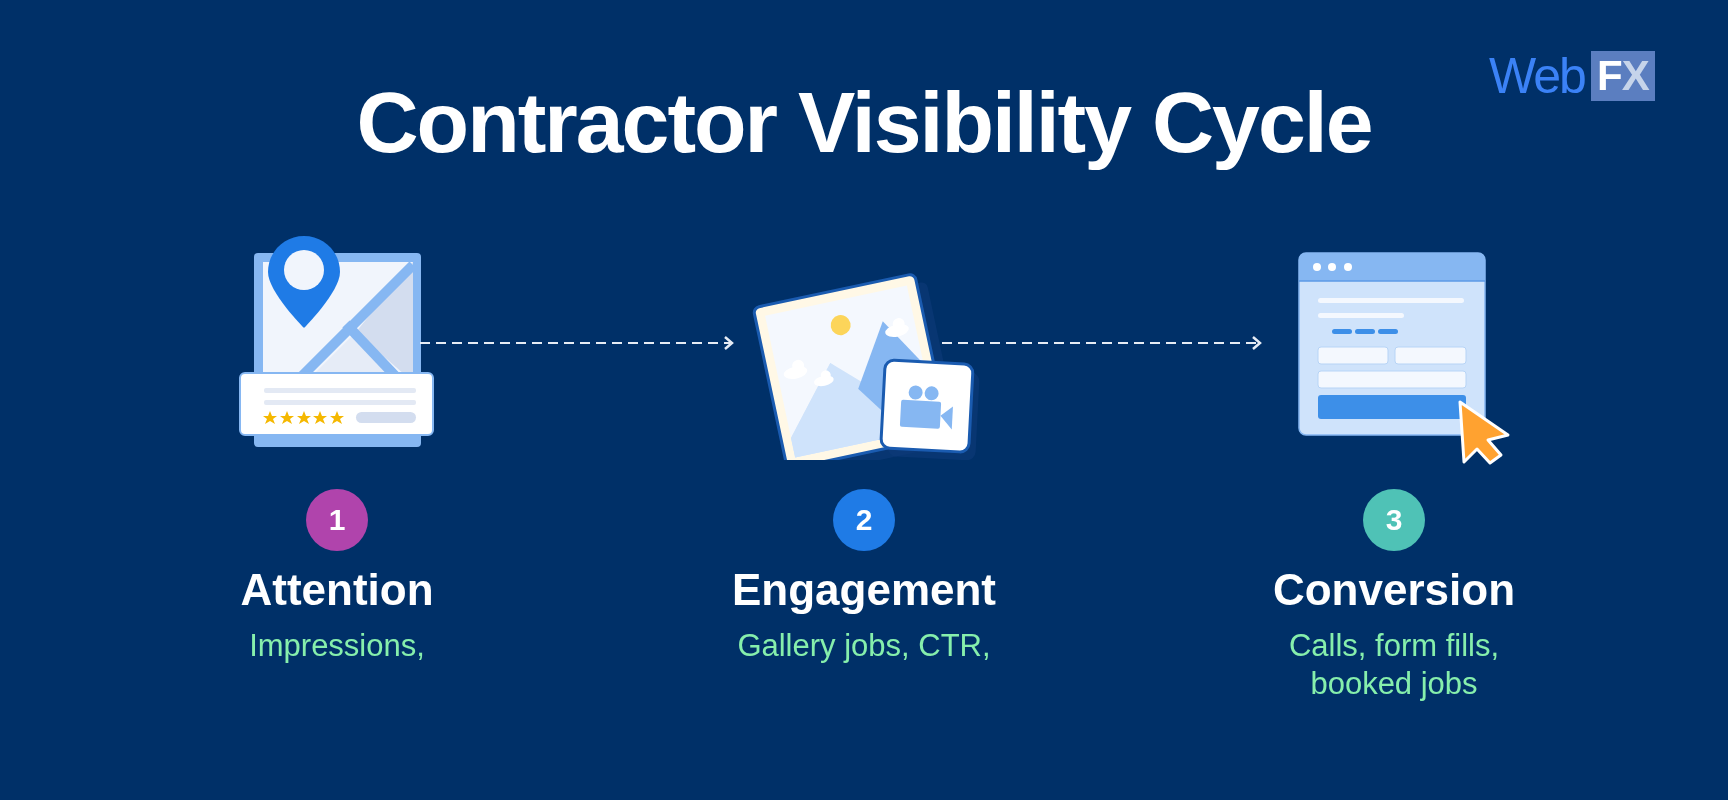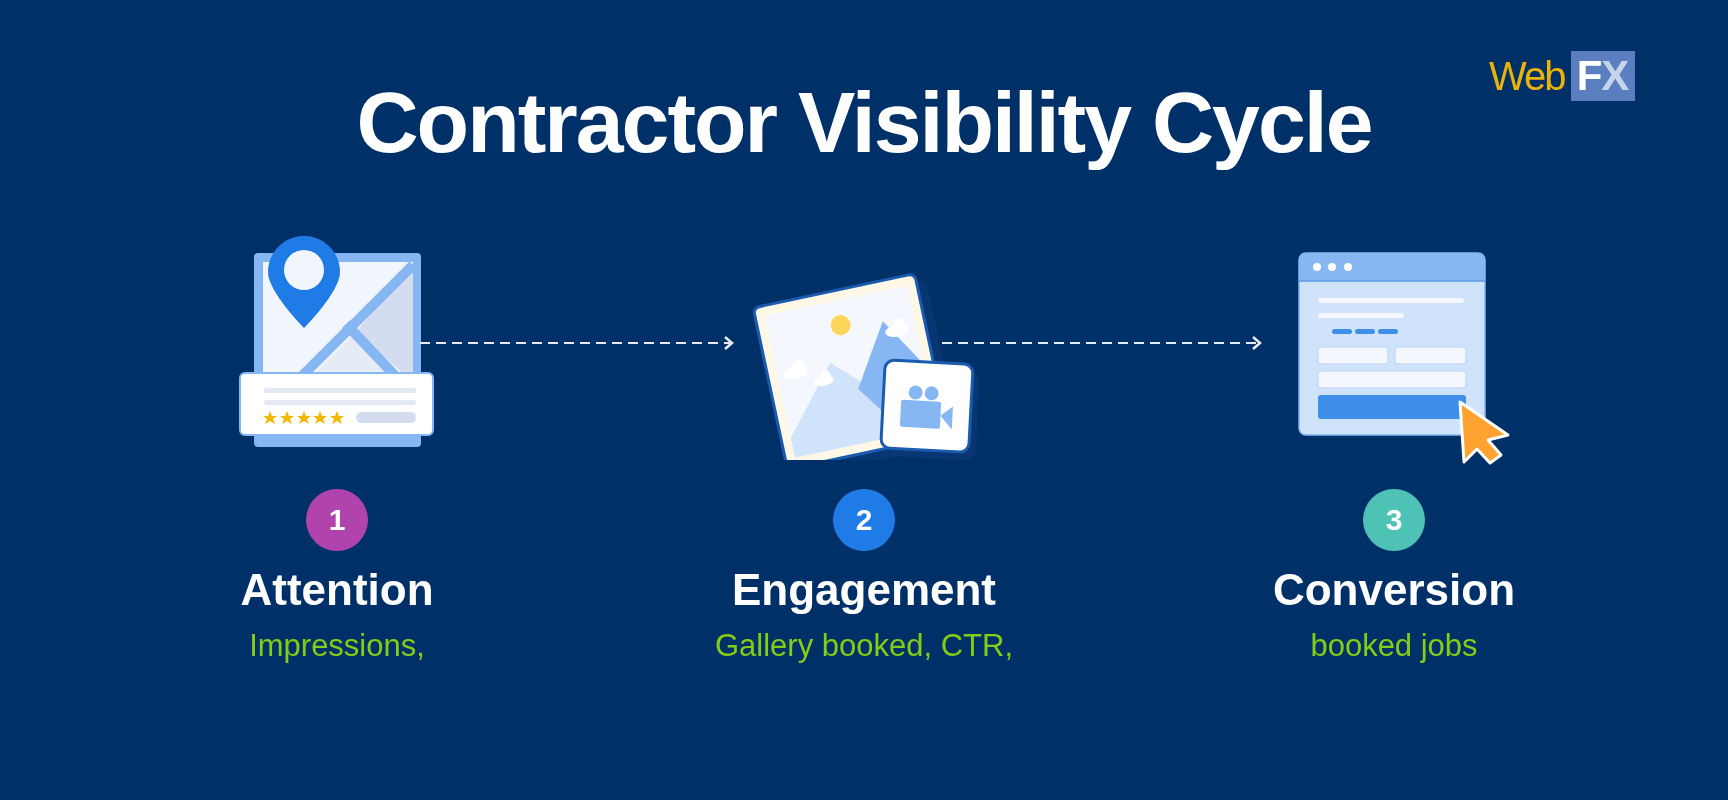--- a/index.html
+++ b/index.html
@@ -14,43 +14,43 @@
     position: absolute; left: 0; width: 1728px; top: 72px;
     text-align: center;
     font-size: 86px; font-weight: 700; letter-spacing: -2px;
     line-height: 100px;
   }
   .logo {
     position: absolute; left: 1489px; top: 50px; height: 52px;
     display: flex; align-items: center;
   }
   .logo .web {
-    font-size: 40px; font-weight: 400; letter-spacing: -2px; line-height: 52px;
-    color: #eab308;
+    font-size: 50px; font-weight: 400; letter-spacing: -2px; line-height: 52px;
+    color: #3b82f6;
   }
   .logo .fx {
     margin-left: 6px; width: 64px; height: 50px;
     background: #5B7EC0; display: flex; align-items: center; justify-content: center;
     font-size: 42px; font-weight: 700; letter-spacing: -1px;
   }
   .logo .fx .x { color: #C6D4EA; }
   .icon { position: absolute; }
   .arrow { position: absolute; }
   .badge {
     position: absolute; width: 62px; height: 62px; border-radius: 50%;
     display: flex; align-items: center; justify-content: center;
     font-size: 30px; font-weight: 700; color: #ffffff;
   }
   .heading {
     position: absolute; width: 400px; text-align: center;
     font-size: 44px; font-weight: 700; line-height: 44px;
   }
   .desc {
     position: absolute; width: 420px; text-align: center;
-    font-size: 31px; font-weight: 400; line-height: 38px; color: #84cc16;
+    font-size: 31px; font-weight: 400; line-height: 38px; color: #86efac;
   }
 </style>
 </head>
 <body>
 
 <div class="title">Contractor Visibility Cycle</div>
 
 <div class="logo">
   <span class="web">Web</span>
   <span class="fx">
@@ -145,20 +145,21 @@
 
 <div class="badge" style="left:306px; top:489px; background:#B044AC;">1</div>
 <div class="heading" style="left:137px; top:568px;">Attention</div>
 <div class="desc" style="left:127px; top:627px;">
   <div>Impressions,</div>
 </div>
 
 <div class="badge" style="left:833px; top:489px; background:#1F7BE6;">2</div>
 <div class="heading" style="left:664px; top:568px;">Engagement</div>
 <div class="desc" style="left:654px; top:627px;">
-  <div>Gallery booked, CTR,</div>
+  <div>Gallery jobs, CTR,</div>
 </div>
 
 <div class="badge" style="left:1363px; top:489px; background:#4FC2B6;">3</div>
 <div class="heading" style="left:1194px; top:568px;text-align:center;">Conversion</div>
 <div class="desc" style="left:1184px; top:627px;">
+  <div>Calls, form fills,</div>
   <div>booked jobs</div>
 </div>
 
 </body></html>

